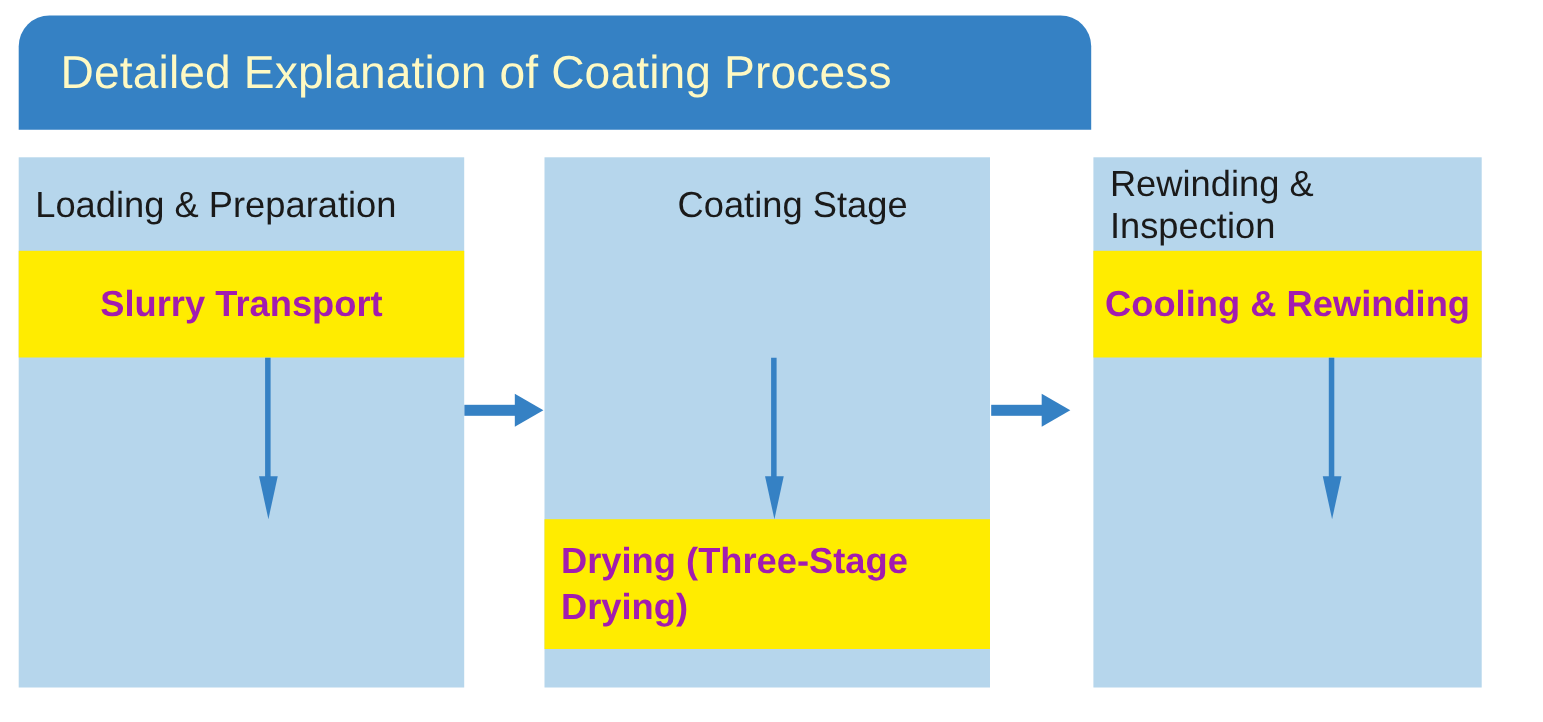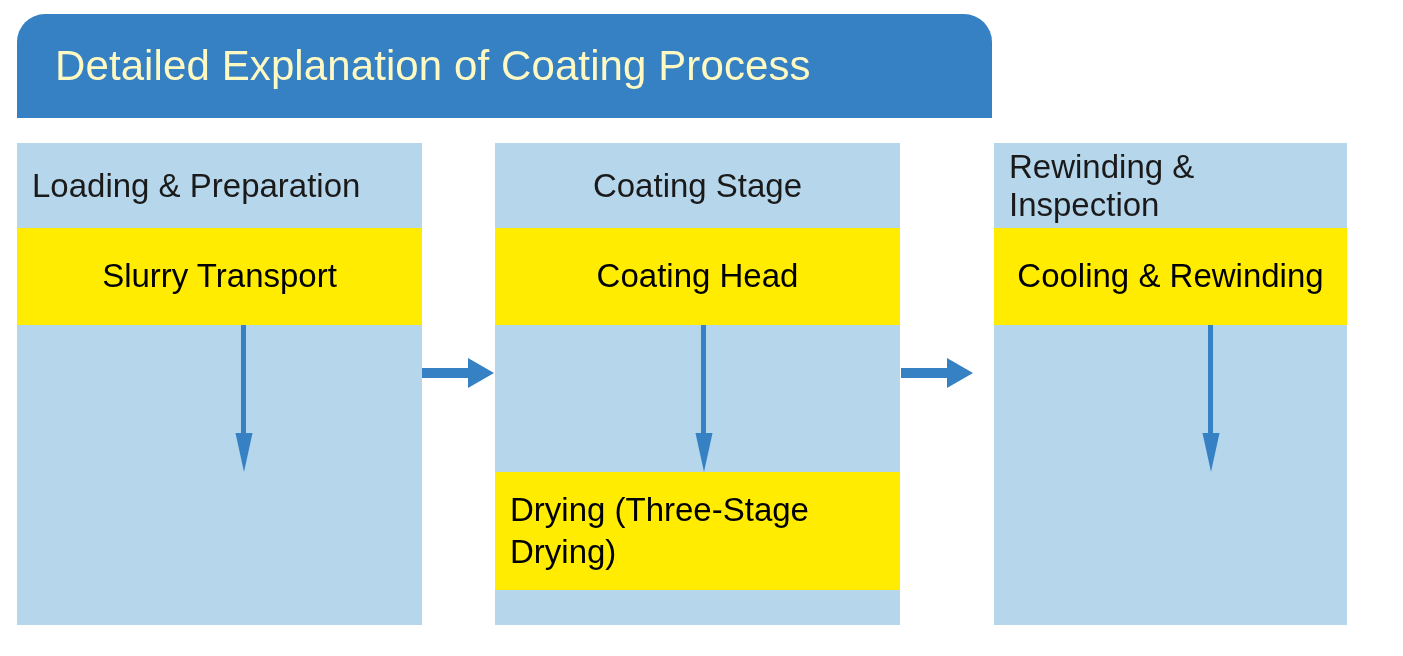--- a/index.html
+++ b/index.html
@@ -61,34 +61,34 @@
     height: 85px;
     display: flex;
     align-items: center;
     box-sizing: border-box;
     color: #1A1A1A;
     font-size: 33px;
     font-weight: 400;
     line-height: 1.15;
   }
   .col-header.left   { justify-content: flex-start; padding-left: 15px; padding-right: 8px; }
-  .col-header.center { justify-content: center; padding: 0 10px; }
+  .col-header.center { justify-content: center; padding: 0 10px; margin-left: 23px; }
 
   
   .band-yellow {
     position: absolute;
     left: 0;
     width: 100%;
     background: #FFEC00;
     box-sizing: border-box;
     display: flex;
     align-items: center;
-    color: #000000;
+    color: #a21caf;
     font-size: 33px;
-    font-weight: 400;
+    font-weight: 700;
     line-height: 1.28;
   }
   .band-yellow.center { justify-content: center; padding: 0 10px; text-align: center; }
   .band-yellow.left   { justify-content: flex-start; padding-left: 15px; padding-right: 10px; text-align: left; }
 
   .band-top    { top: 85px;  height: 97px; }
   .band-bottom { top: 329px; height: 118px; }
 
   
   .v-arrow {
@@ -138,21 +138,20 @@
 
 <svg class="h-arrow" id="h-arrow-0" viewBox="0 0 74 36">
   <rect x="0" y="13" width="52" height="10" fill="#3581C4"></rect>
   <polygon points="46,3 46,33 72,18" fill="#3581C4"></polygon>
 </svg>
 
 <div class="column" id="col-1">
 
   <div class="col-header center">Coating Stage</div>
 
-  <div class="band-yellow band-top center">Coating Head</div>
 
   <svg class="v-arrow" viewBox="0 0 28 147">
     <rect x="11" y="0" width="5" height="117" fill="#3581C4"></rect>
     <polygon points="5.5,108 22.5,108 14,147" fill="#3581C4"></polygon>
   </svg>
 
   <div class="band-yellow band-bottom left">Drying (Three-Stage Drying)</div>
 </div>
 
 <svg class="h-arrow" id="h-arrow-1" viewBox="0 0 74 36">

